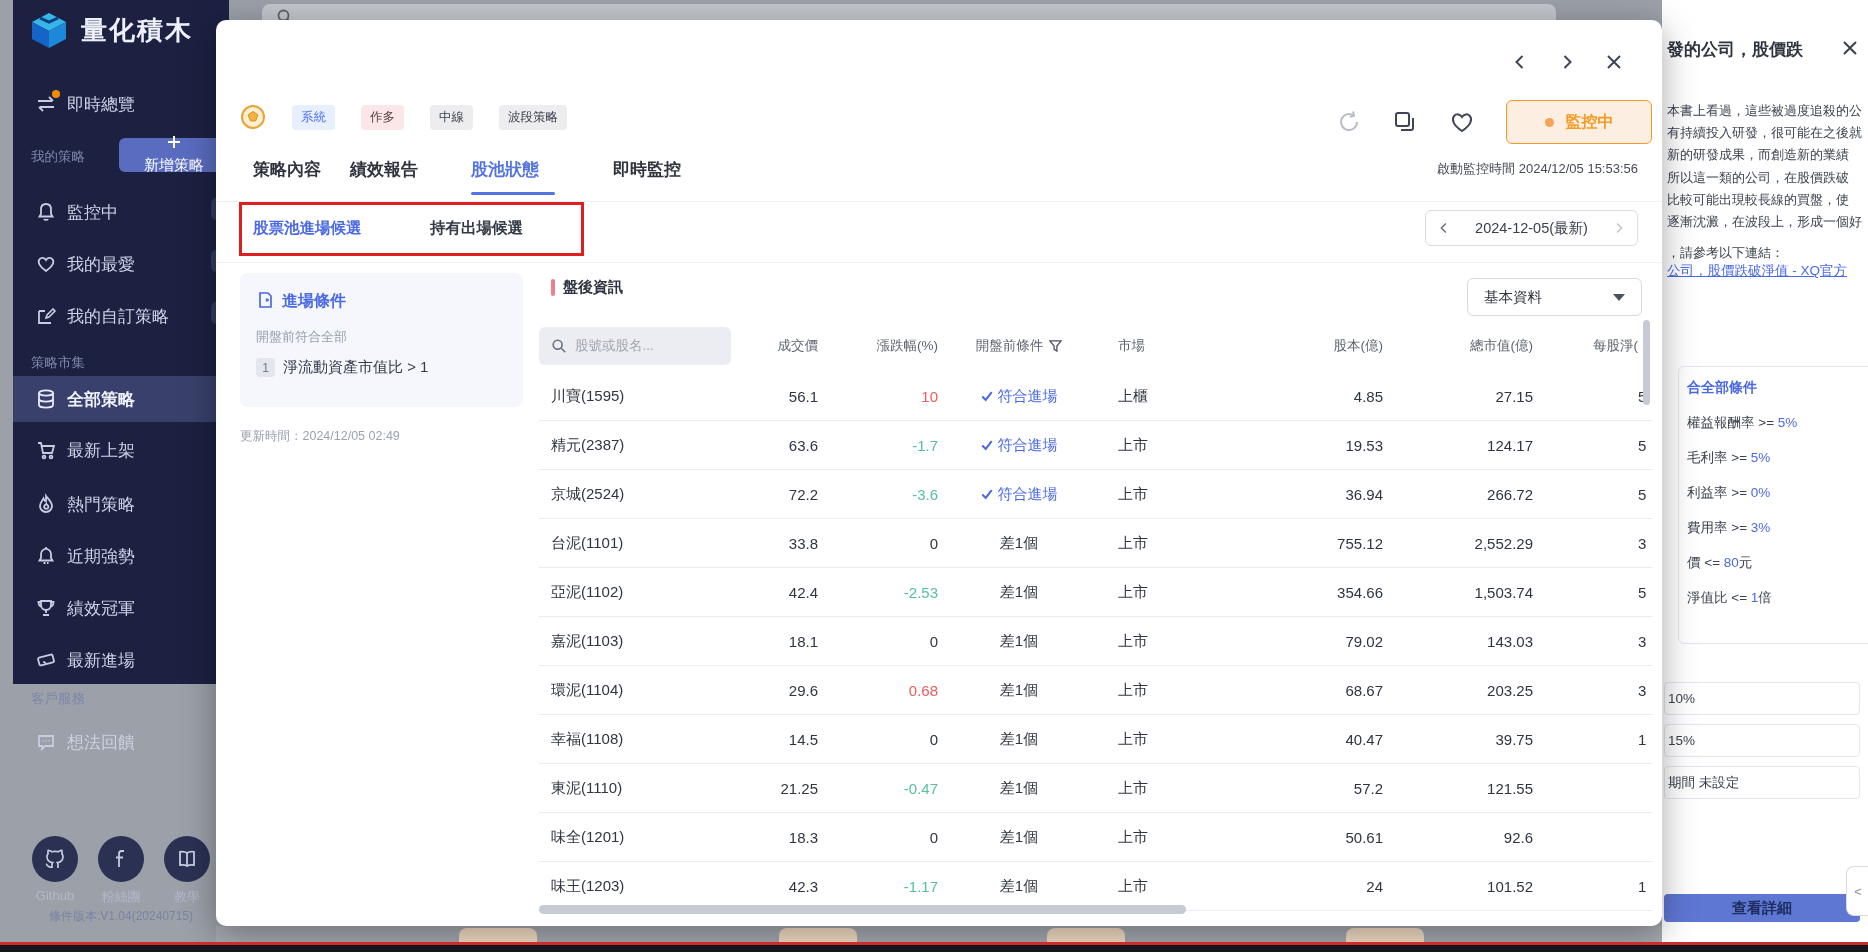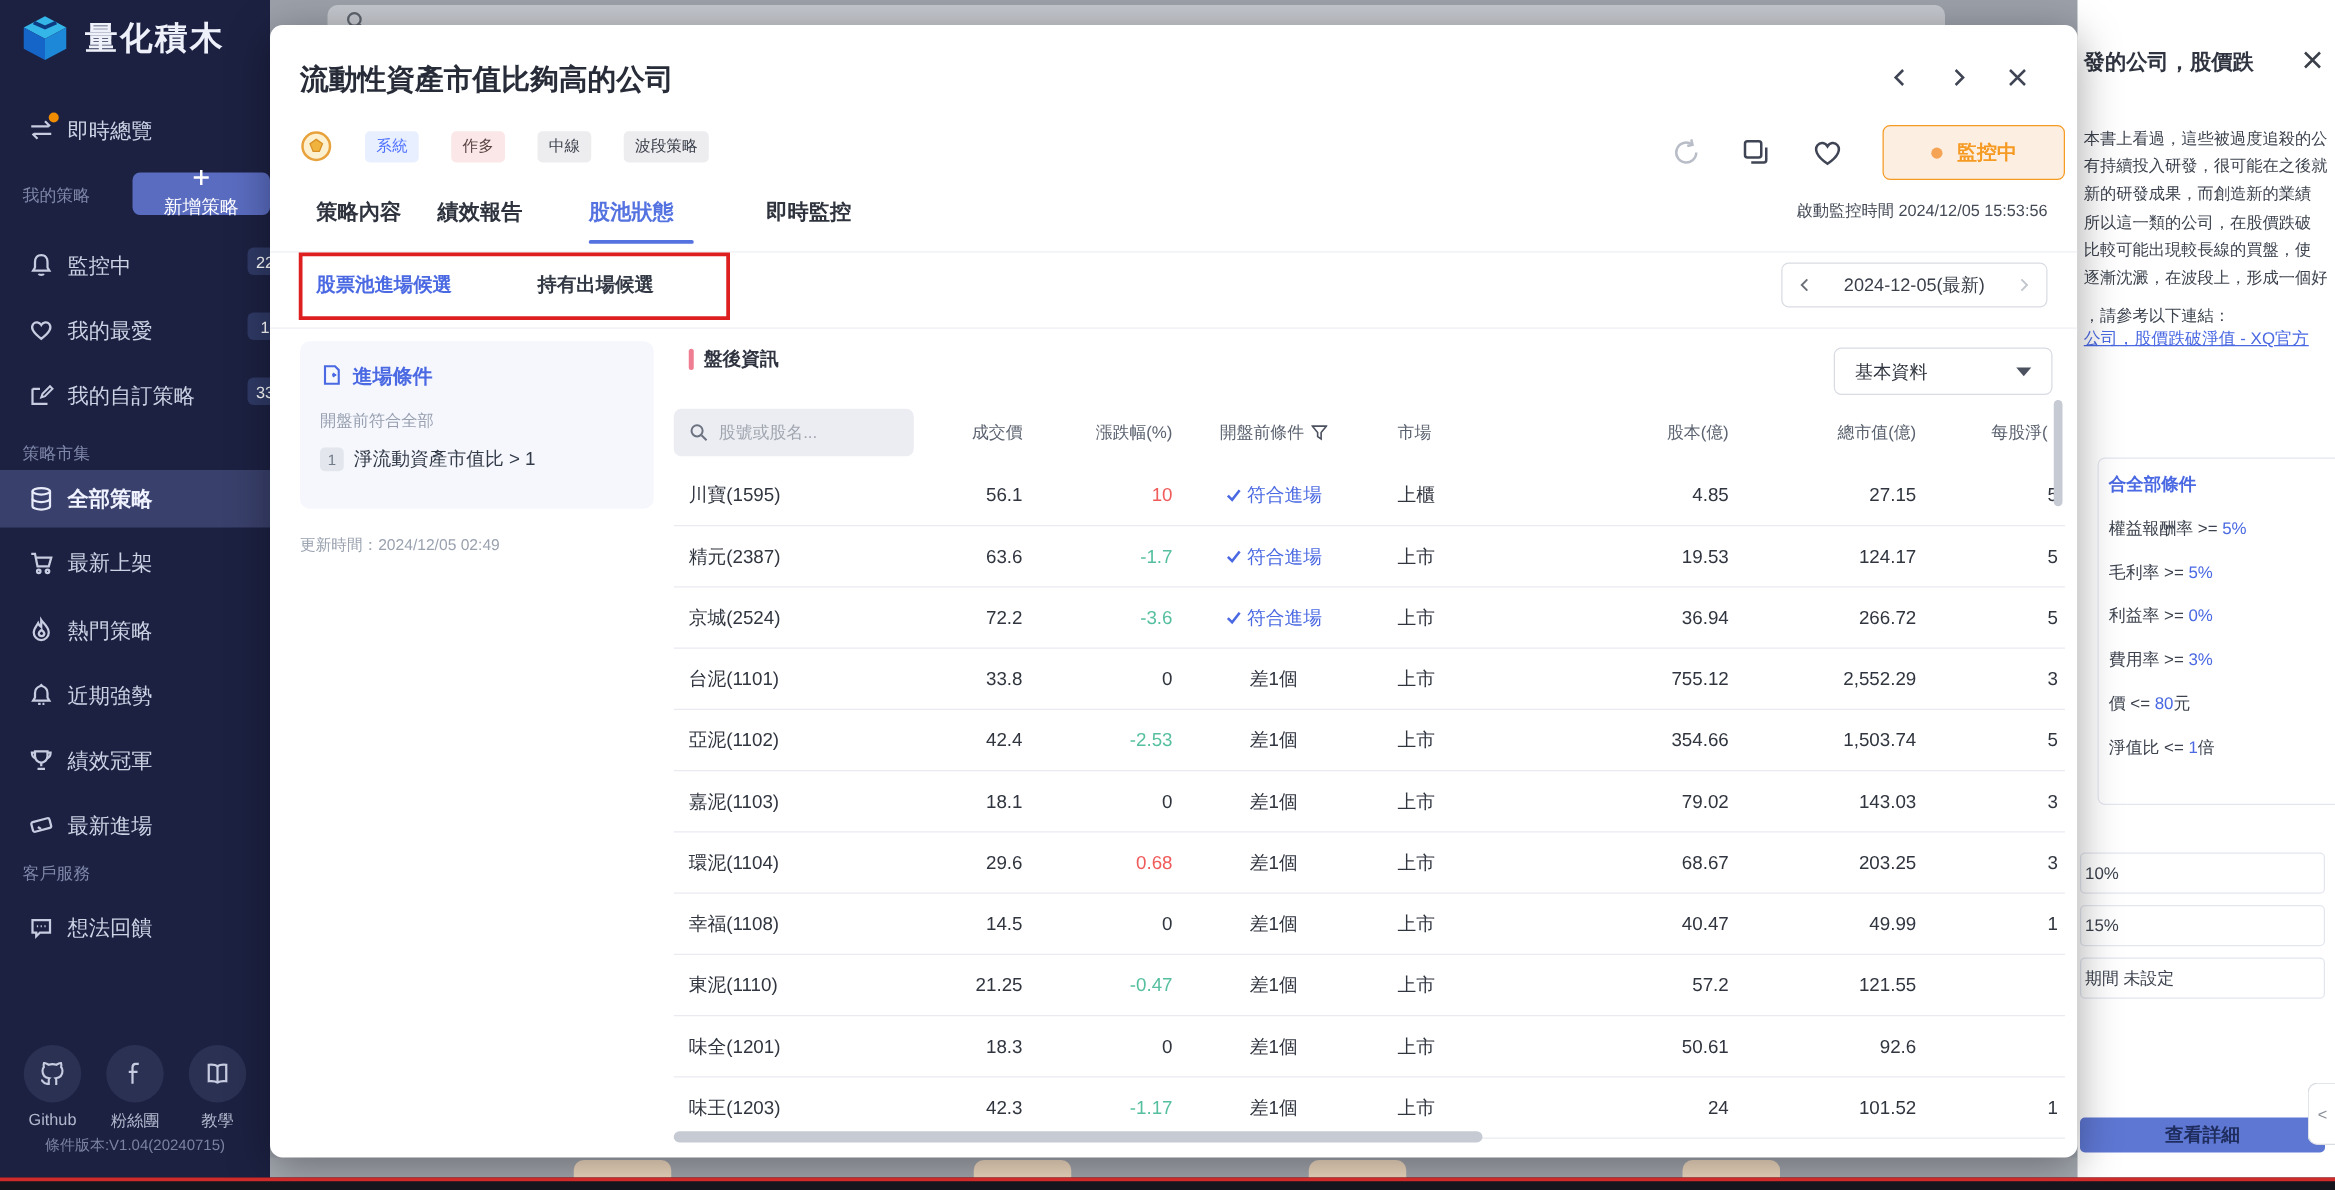--- a/index.html
+++ b/index.html
@@ -1,21 +1,21 @@
 <!DOCTYPE html>
 <html><head>
 <meta charset="utf-8">
 <style>
   html,body{margin:0;padding:0;background:#0e0f16;font-family:"Liberation Sans","DejaVu Sans",sans-serif;}
   .stage{position:relative;width:1868px;height:952px;overflow:hidden;background:#9ba0a9;}
   .abs{position:absolute;}
   svg{display:block;}
 
   
-  .sb{position:absolute;left:0;top:0;width:216px;height:945px;background:#1c2142;z-index:2;color:#ccd2e4;}
+  .sb{position:absolute;left:13px;top:0;width:216px;height:684px;background:#1c2142;z-index:2;color:#ccd2e4;}
   .sb-logo{position:absolute;left:14px;top:8px;display:flex;align-items:center;gap:10px;}
   .sb-logo-text{font-size:26px;font-weight:bold;color:#eef1fa;letter-spacing:2px;}
   .sb-item{position:absolute;left:0;width:216px;height:32px;display:flex;align-items:center;cursor:pointer;}
   .sb-item .ic{margin-left:22px;width:22px;height:22px;position:relative;}
   .sb-item .lb{margin-left:10px;font-size:17px;color:#ccd2e4;}
   .sb-item.active{height:46px;background:#39406b;}
   .sb-item.active .lb{color:#f0f3ff;font-weight:bold;}
   .sb-section{position:absolute;left:18px;font-size:13.5px;color:#7e87a8;}
   .sb-dot{position:absolute;right:-3px;top:-3px;width:8px;height:8px;border-radius:50%;background:#f08c00;}
   .sb-new{position:absolute;left:106px;top:138px;width:110px;height:34px;background:#5a6cc0;border-radius:6px;display:flex;align-items:center;justify-content:center;gap:7px;color:#fff;font-size:15px;cursor:pointer;flex-direction:column;}
@@ -333,21 +333,20 @@
         </div>
     </div>
     <div class="rp-row" style="top:682px">10%</div>
     <div class="rp-row" style="top:724px">15%</div>
     <div class="rp-row" style="top:766px">期間 未設定</div>
     <div class="rp-btn">查看詳細</div>
     <div class="rp-collapse">&lt;</div>
   </div>
 
   <div class="modal">
-    <div class="m-title">流動性資產市值比夠高的公司</div>
 
     <div class="m-tagrow">
       <span>
         <svg width="26" height="26" viewBox="0 0 26 26">
             <circle cx="13" cy="13" r="11" fill="#fdf0cf" stroke="#e8a23c" stroke-width="2"></circle>
             <polygon points="13,7.5 18,11 15.5,17 10.5,17 8,11" fill="#f0b43e" stroke="#d89026" stroke-width="1"></polygon>
           </svg>
       </span>
       <span class="tag tag-blue">系統</span>
       <span class="tag tag-pink">作多</span>
@@ -567,21 +566,21 @@
           <span class="cell r">203.25</span>
           <span class="cell partialcell">3</span>
         </div>
         <div class="trow tgrid">
           <span class="cell name">幸福(1108)</span>
           <span class="cell r">14.5</span>
           <span class="cell r chg flat">0</span>
           <span class="cell condcell">差1個</span>
           <span class="cell mkt">上市</span>
           <span class="cell r">40.47</span>
-          <span class="cell r">49.99</span>
+          <span class="cell r">39.75</span>
           <span class="cell partialcell">1</span>
         </div>
         <div class="trow tgrid">
           <span class="cell name">東泥(1110)</span>
           <span class="cell r">21.25</span>
           <span class="cell r chg down">-0.47</span>
           <span class="cell condcell">差1個</span>
           <span class="cell mkt">上市</span>
           <span class="cell r">57.2</span>
           <span class="cell r">121.55</span>

